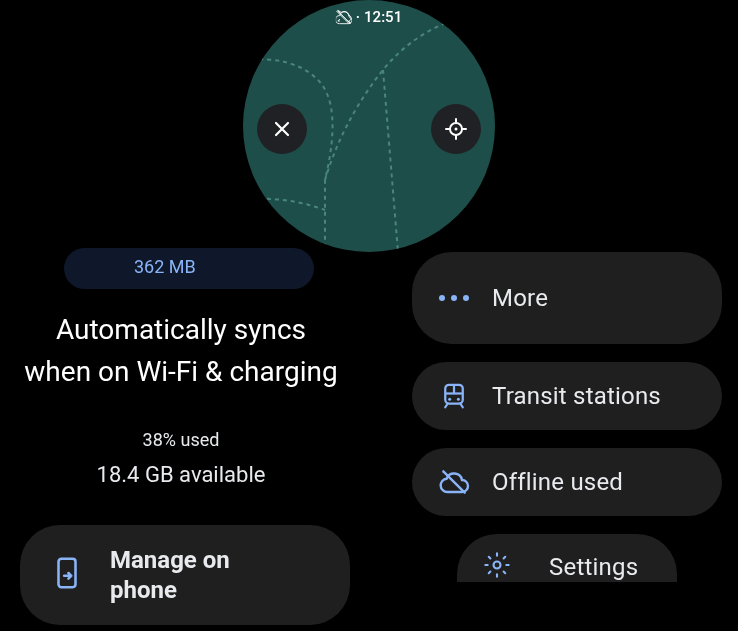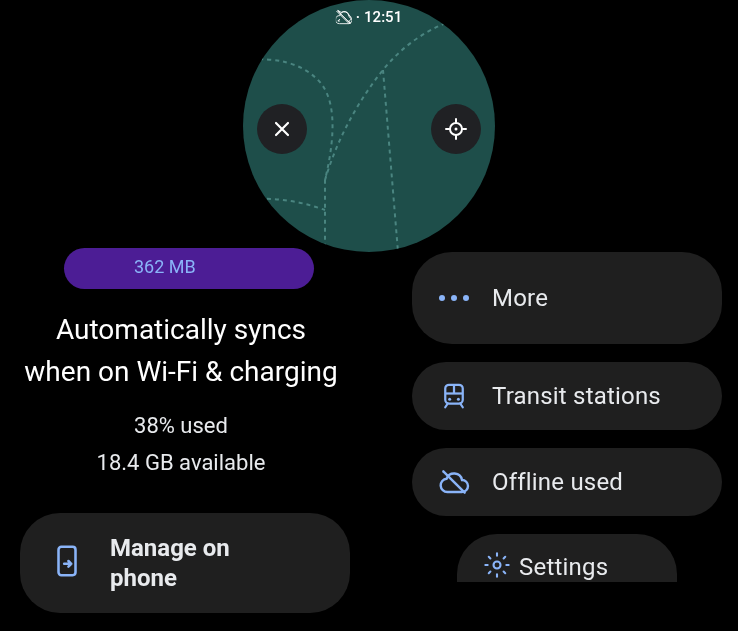--- a/index.html
+++ b/index.html
@@ -84,21 +84,21 @@
     .pill {
       background: #1f1f1f;
       border-radius: 40px;
       display: flex;
       align-items: center;
       padding: 18px 26px;
       gap: 22px;
       cursor: pointer;
     }
     .pill-small {
-      background: #4c1d95;
+      background: #0f172a;
       border-radius: 40px;
       padding: 8px 26px 12px 26px;
       width: 250px;
       align-self: flex-start;
       margin-left: 64px;
       overflow: hidden;
     }
     .pill-text {
       font-size: 24px;
       color: #e8eaed;
@@ -112,23 +112,23 @@
     }
     .info-text {
       text-align: center;
       font-size: 28px;
       color: #ffffff;
       line-height: 1.5;
       margin-top: 12px;
       font-weight: 400;
     }
     .usage-pct {
-      font-size: 22px;
-      color: #e8eaed;
-      margin-top: 12px;
+      font-size: 18px;
+      color: #e8eaed;
+      margin-top: 28px;
     }
     .usage-avail {
       font-size: 22px;
       color: #e8eaed;
       margin-top: 4px;
     }
     .manage-pill {
       background: #1f1f1f;
       border-radius: 40px;
       display: flex;
@@ -156,21 +156,21 @@
     .more-dots span {
       width: 6px; height: 6px; border-radius: 50%; background: #8ab4f8;
     }
     .pill.tall { padding-top: 30px; padding-bottom: 30px; }
     .settings-pill {
       background: #1f1f1f;
       border-radius: 40px 40px 0 0;
       display: flex;
       align-items: center;
       padding: 18px 26px 0 26px;
-      gap: 8px;
+      gap: 38px;
       cursor: pointer;
       width: 220px;
       align-self: center;
       margin-top: 0;
       height: 48px;
       overflow: hidden;
       text-align: center;
     }
   </style>
 </head>

